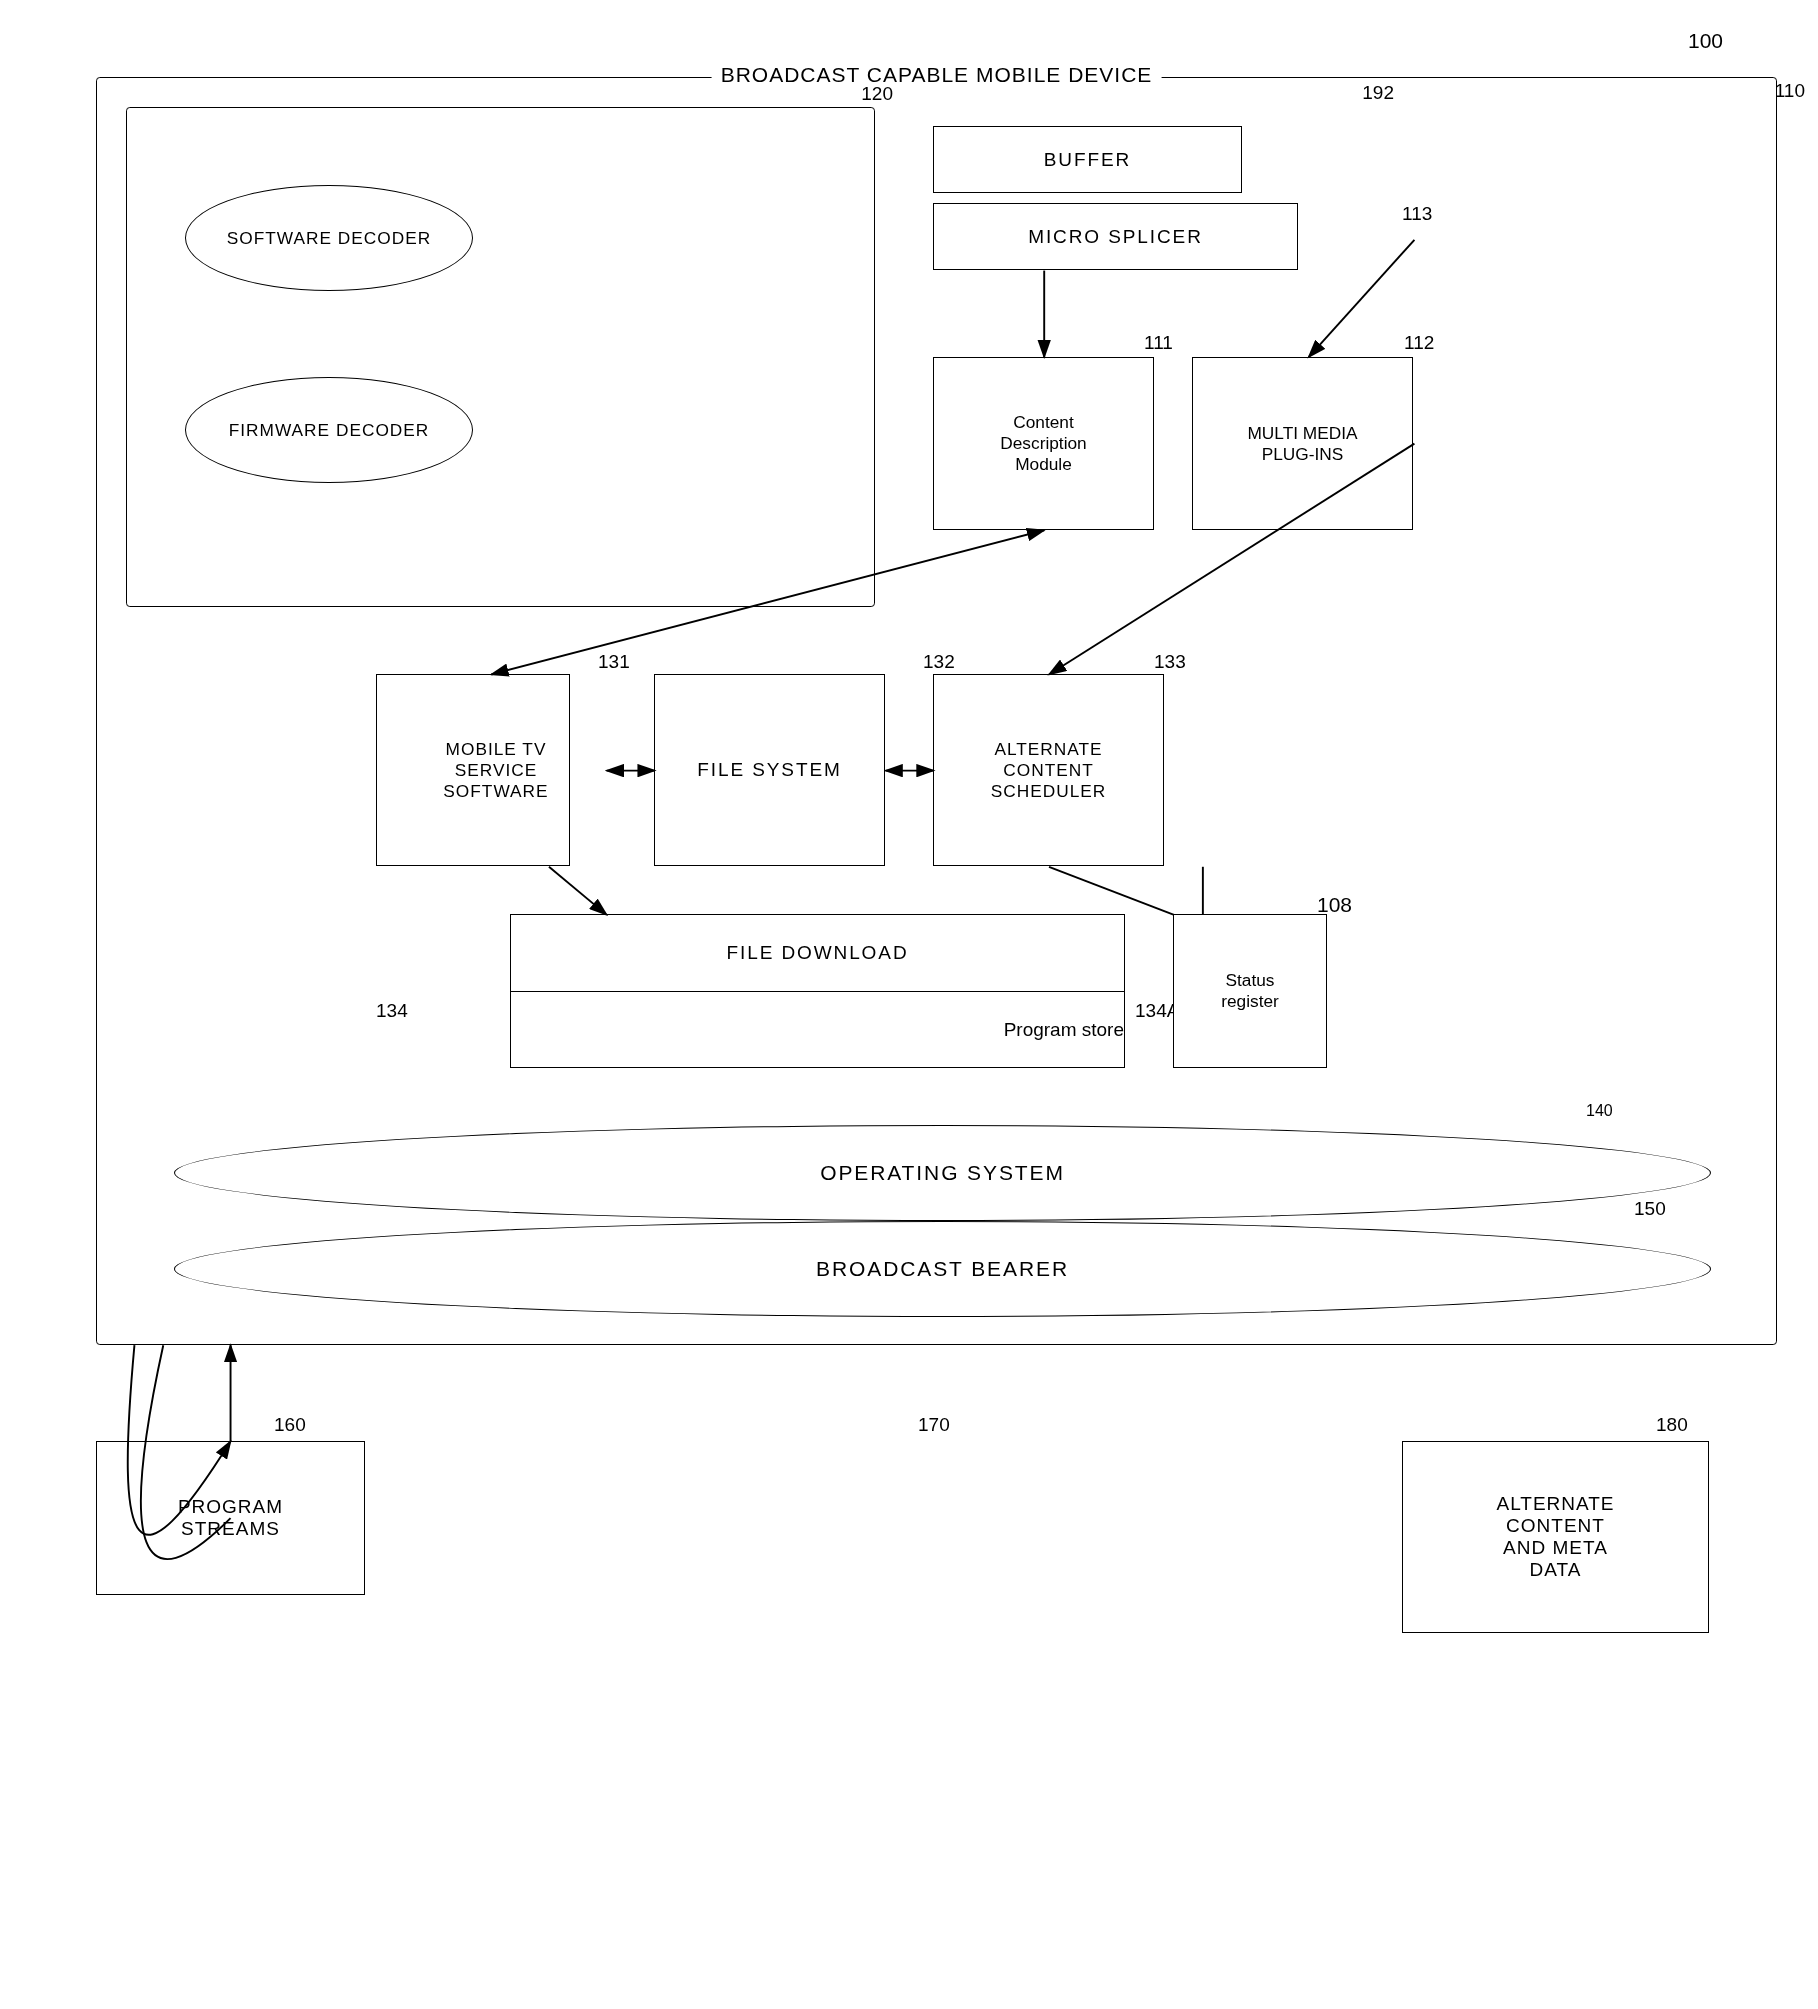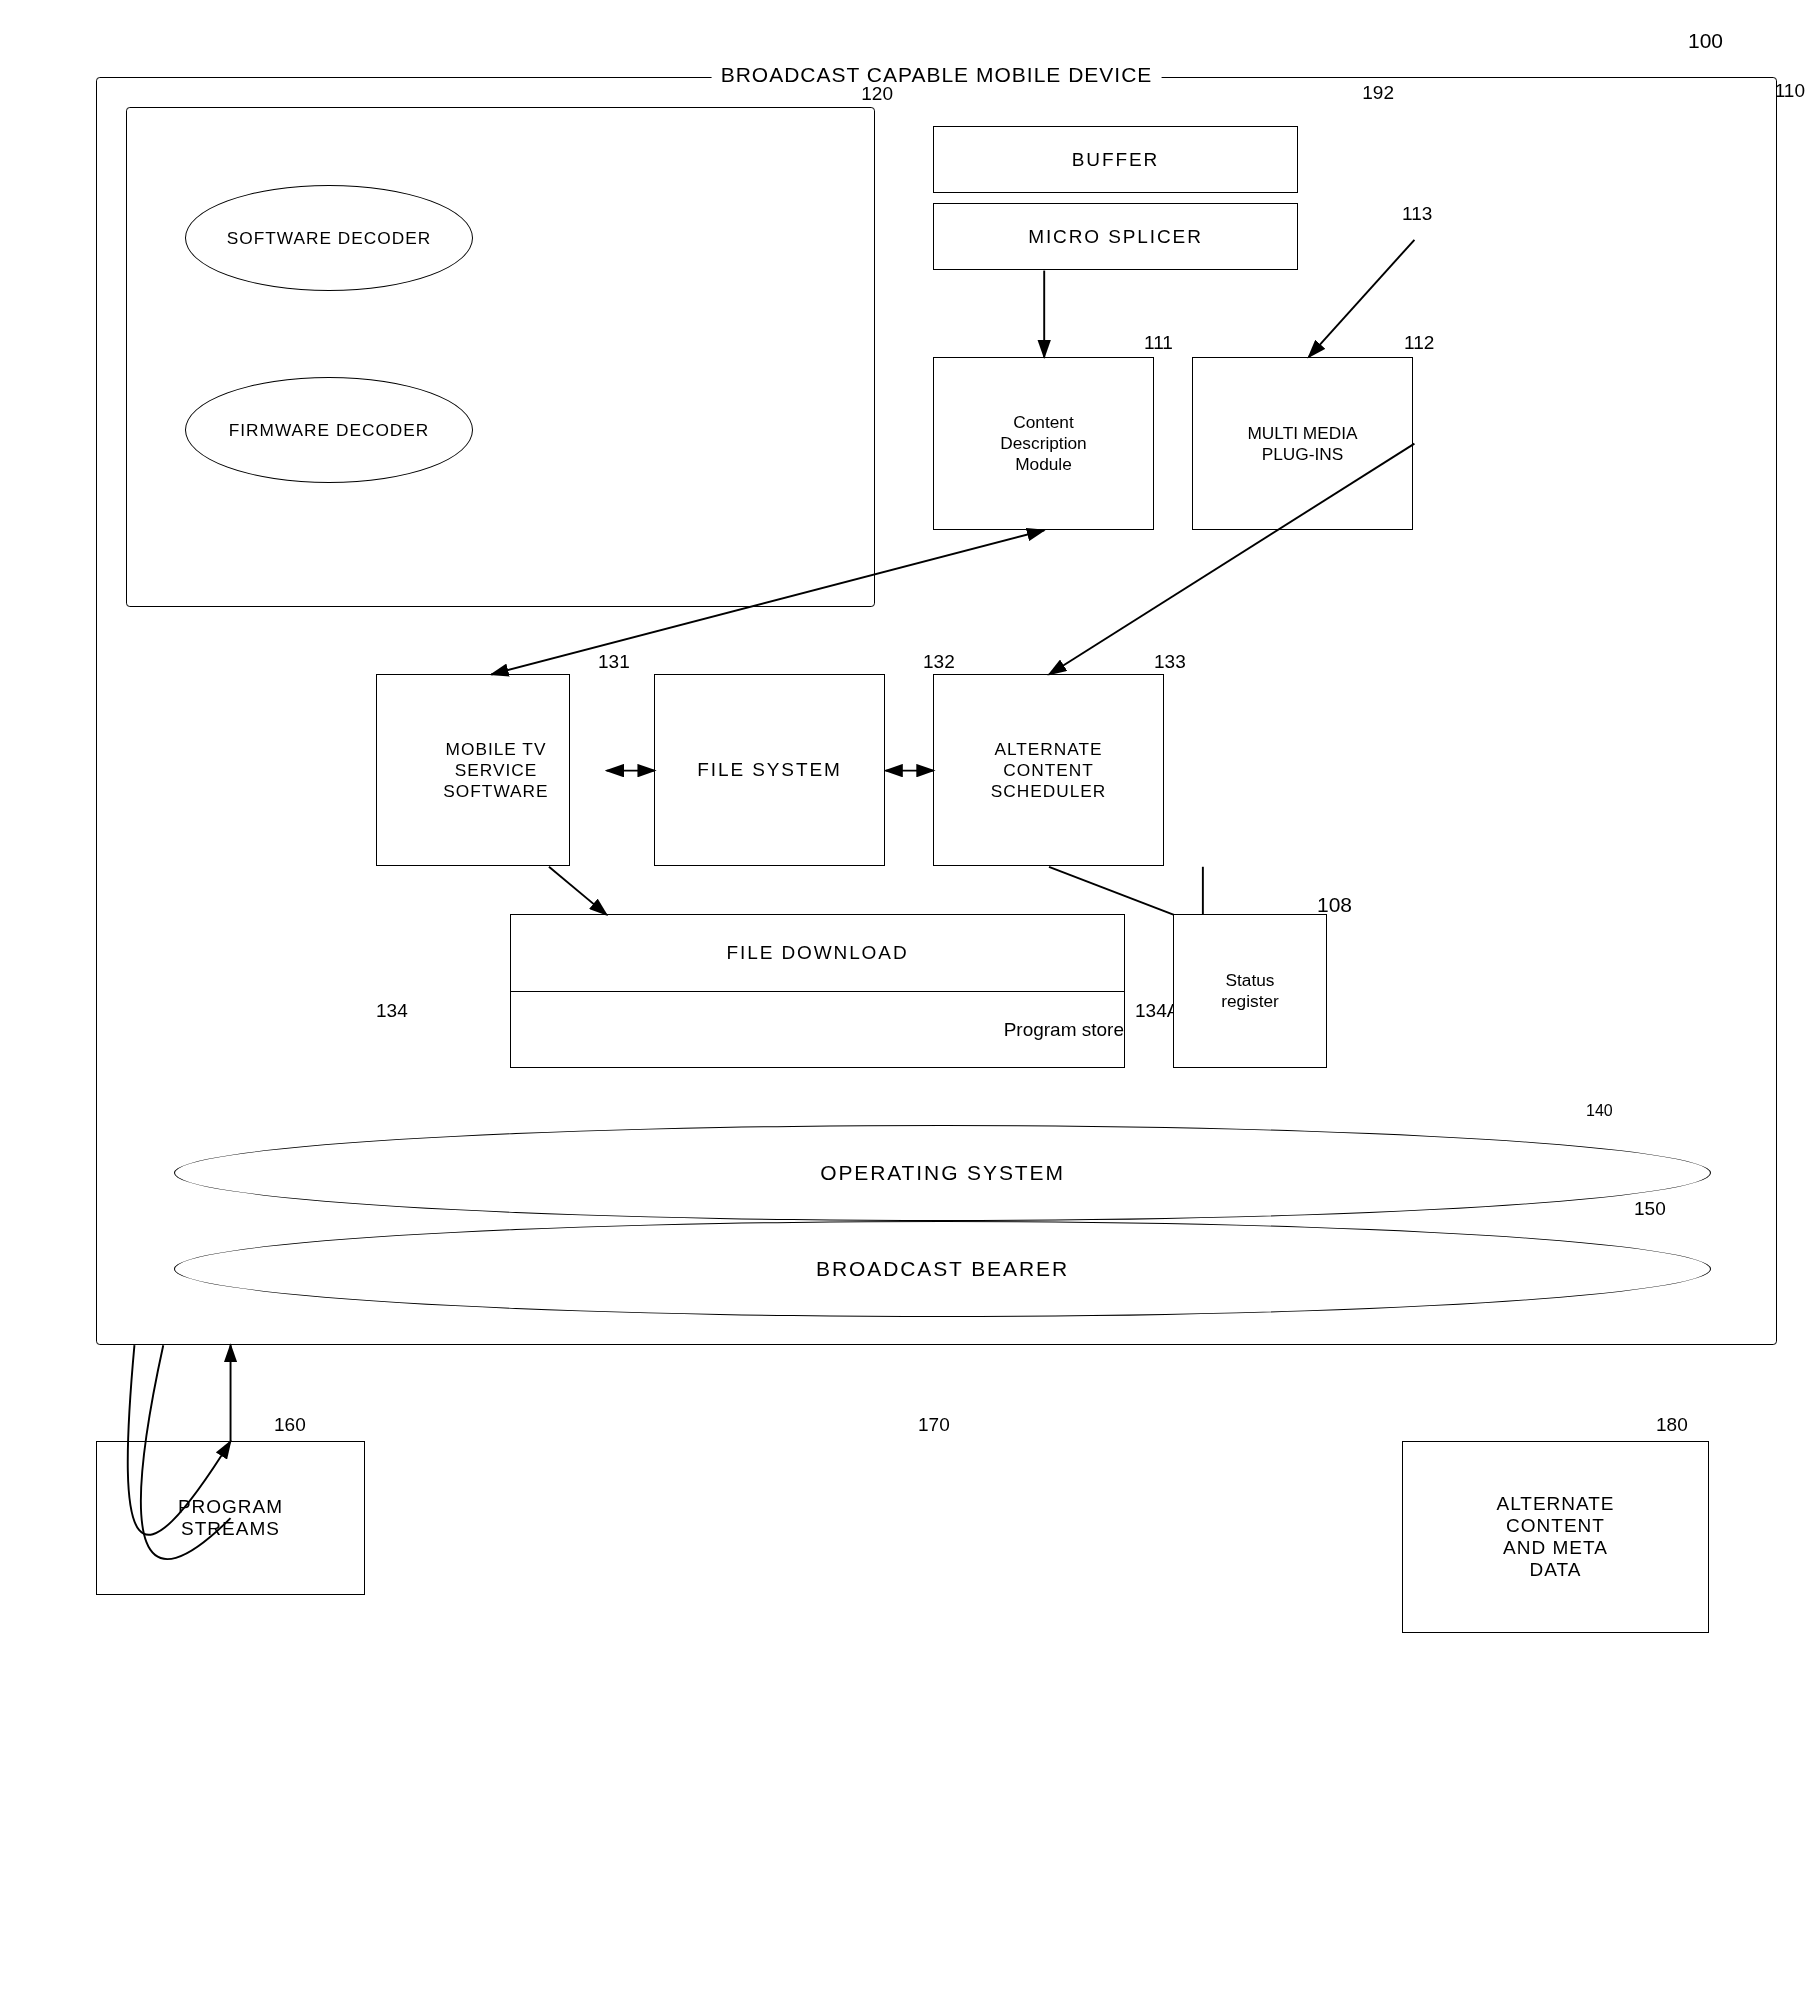--- a/index.html
+++ b/index.html
@@ -119,21 +119,21 @@
       position: absolute;
       top: -25px;
       right: 48px;
       font-size: 19px;
     }
 
     .buffer-box {
       position: absolute;
       top: 19px;
       left: 0;
-      width: 365px;
+      width: 309px;
       height: 67px;
       border: 1.9px solid #000;
       display: flex;
       align-items: center;
       justify-content: center;
       font-size: 19px;
       letter-spacing: 1.9px;
       background: #fff;
     }
 

